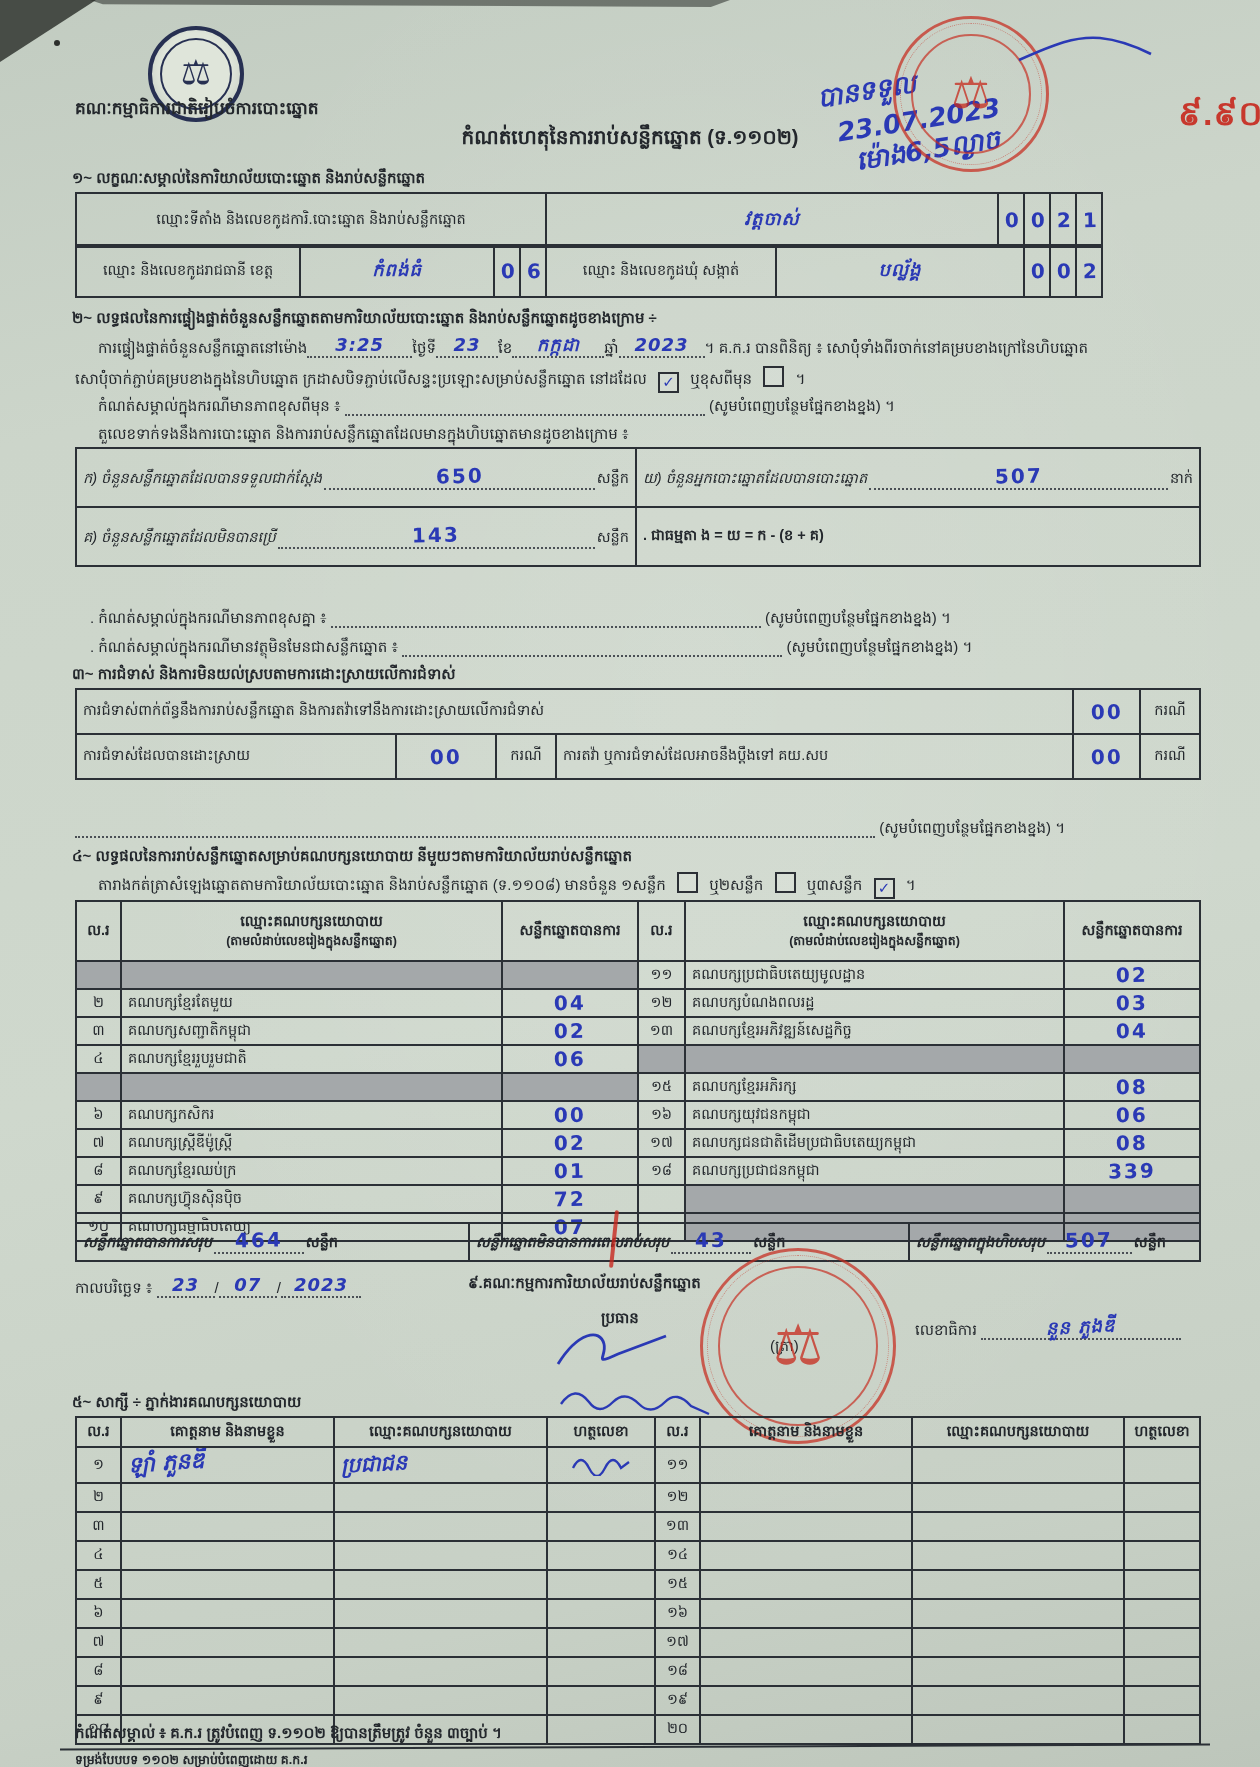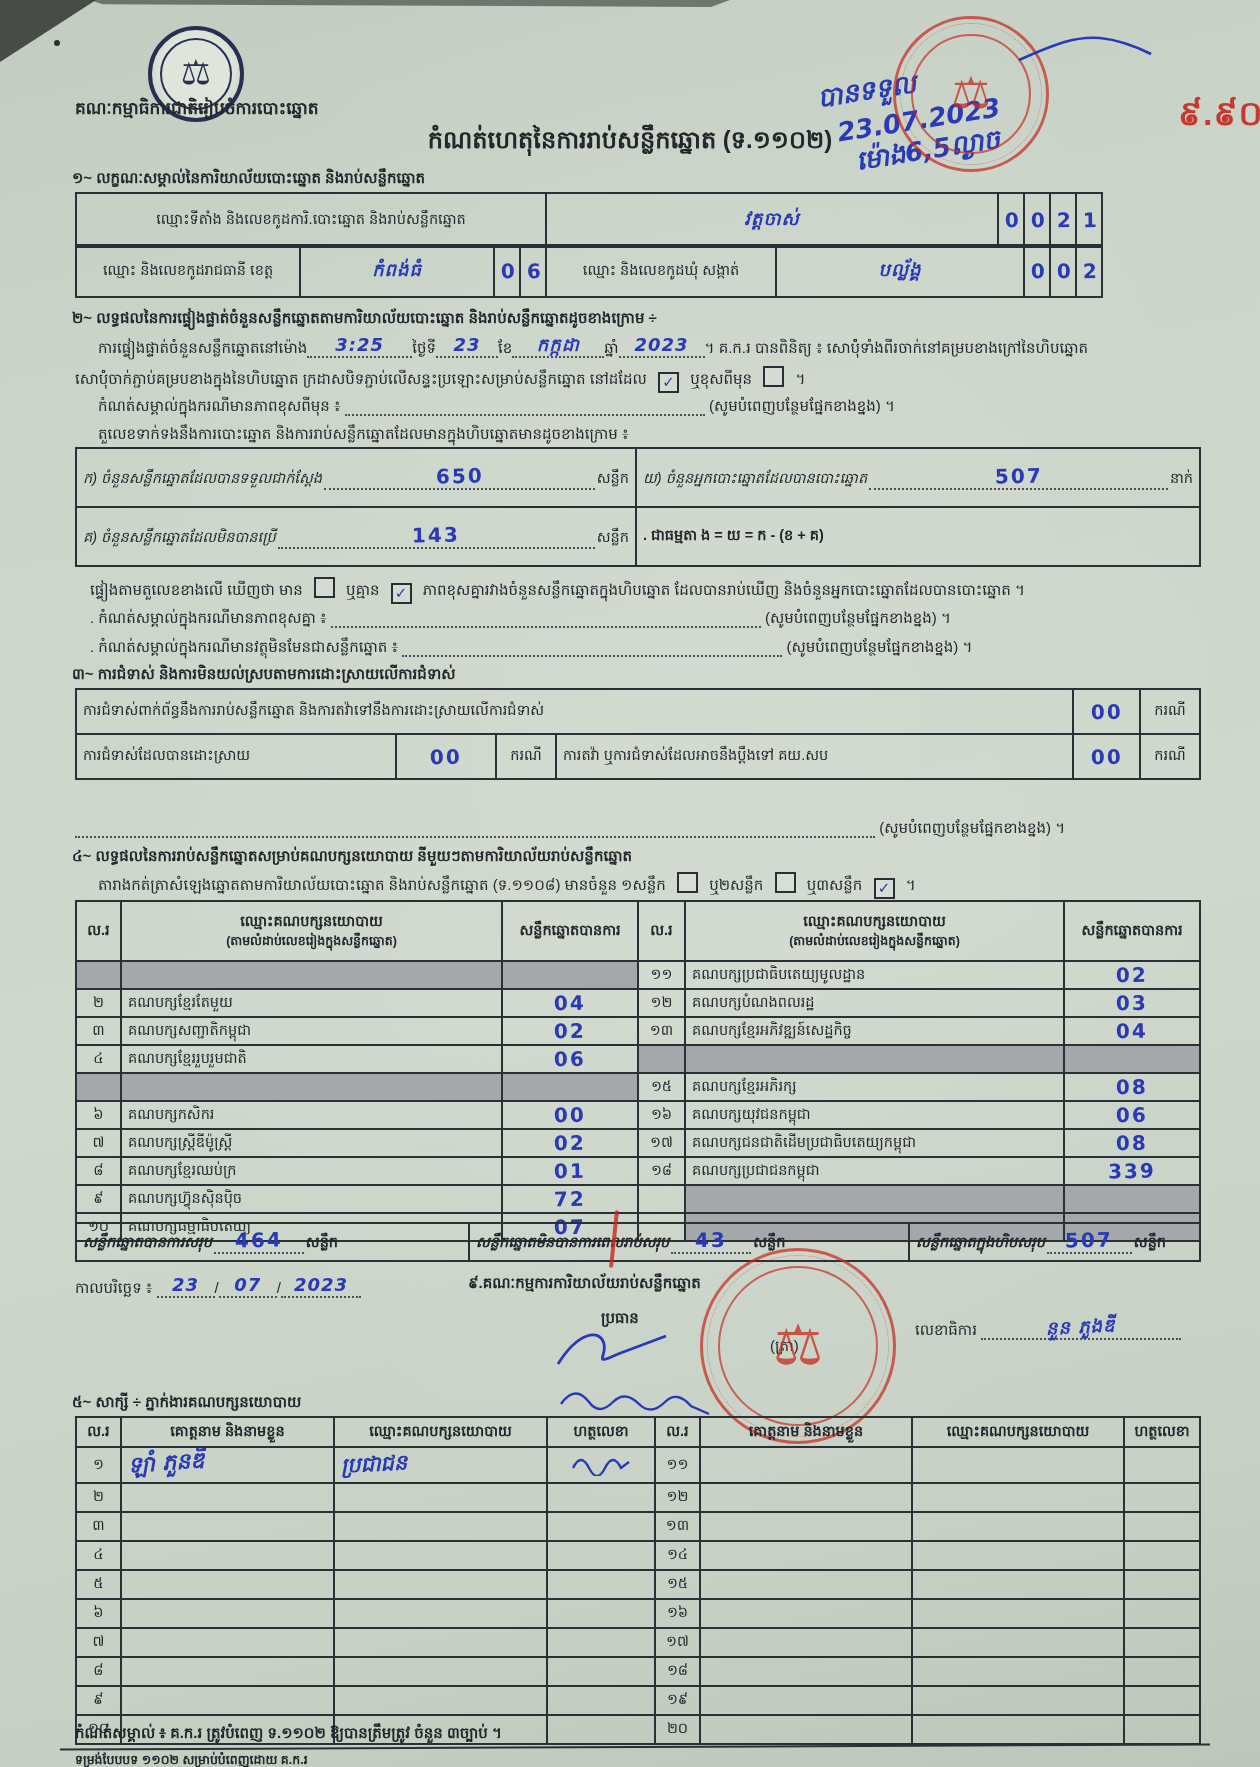--- a/index.html
+++ b/index.html
@@ -50,21 +50,21 @@
   <div class="dot-art" style="left:54px;top:40px;"></div>
 
   <div class="abs" style="left:148px;top:26px;width:88px;height:88px;border-radius:50%;
        border:4px solid #273052;background:radial-gradient(circle at 50% 45%, #dfe5da 0 55%, #b9c2b7 100%);">
     <div class="abs" style="inset:8px;border-radius:50%;border:2px solid #273052;"></div>
     <div class="abs" style="left:0;right:0;top:50%;transform:translateY(-55%);text-align:center;
          font-size:34px;color:#273052;">⚖</div>
   </div>
 
   <div class="abs khm b" style="left:75px;top:98px;font-size:17px;">គណៈកម្មាធិការជាតិរៀបចំការបោះឆ្នោត</div>
-  <div class="abs khm b" style="left:300px;top:124px;width:660px;text-align:center;font-size:24px;">កំណត់ហេតុនៃការរាប់សន្លឹកឆ្នោត (ទ.១១០២)</div>
+  <div class="abs khm b" style="left:300px;top:124px;width:660px;text-align:center;font-size:20px;">កំណត់ហេតុនៃការរាប់សន្លឹកឆ្នោត (ទ.១១០២)</div>
 
   <div class="abs" style="left:822px;top:60px;width:280px;transform:rotate(-9deg);">
     <div class="hw" style="font-size:26px;">បានទទួល</div>
     <div class="hw" style="font-size:26px;margin-left:14px;">23.07.2023</div>
     <div class="hw" style="font-size:26px;margin-left:28px;">ម៉ោង6,5ល្ងាច</div>
   </div>
 
   <div class="stamp" style="left:893px;top:16px;width:150px;height:150px;">
     <div class="ringtext"></div>
     <div class="inner"></div>
@@ -177,27 +177,20 @@
               <span class="lbl">គ) ចំនួនសន្លឹកឆ្នោតដែលមិនបានប្រើ</span>
               <span class="slot"><span class="hw big">143</span></span>
               <span class="unit">សន្លឹក</span>
             </div>
           </td>
       <td class="b">. ជាធម្មតា ង = យ = ក - (ខ + គ)</td>
     </tr>
   </tbody>
     </table>
 
-  <div class="abs khm" style="left:90px;top:577px;width:1130px;">
-    <span>ផ្ទៀងតាមតួលេខខាងលើ ឃើញថា មាន</span>
-    <span class="cb"></span>
-    <span>ឬគ្មាន</span>
-    <span class="cb"><span class="hw">✓</span></span>
-    <span>ភាពខុសគ្នារវាងចំនួនសន្លឹកឆ្នោតក្នុងហិបឆ្នោត ដែលបានរាប់ឃើញ និងចំនួនអ្នកបោះឆ្នោតដែលបានបោះឆ្នោត ។</span>
-  </div>
 
   <div class="abs khm" style="left:90px;top:608px;width:1110px;">
     <span>. កំណត់សម្គាល់ក្នុងករណីមានភាពខុសគ្នា ៖</span>
     <span class="slot" style="width:430px;"></span>
     <span>(សូមបំពេញបន្ថែមផ្នែកខាងខ្នង) ។</span>
   </div>
   <div class="abs khm" style="left:90px;top:637px;width:1110px;">
     <span>. កំណត់សម្គាល់ក្នុងករណីមានវត្ថុមិនមែនជាសន្លឹកឆ្នោត ៖</span>
     <span class="slot" style="width:380px;"></span>
     <span>(សូមបំពេញបន្ថែមផ្នែកខាងខ្នង) ។</span>

